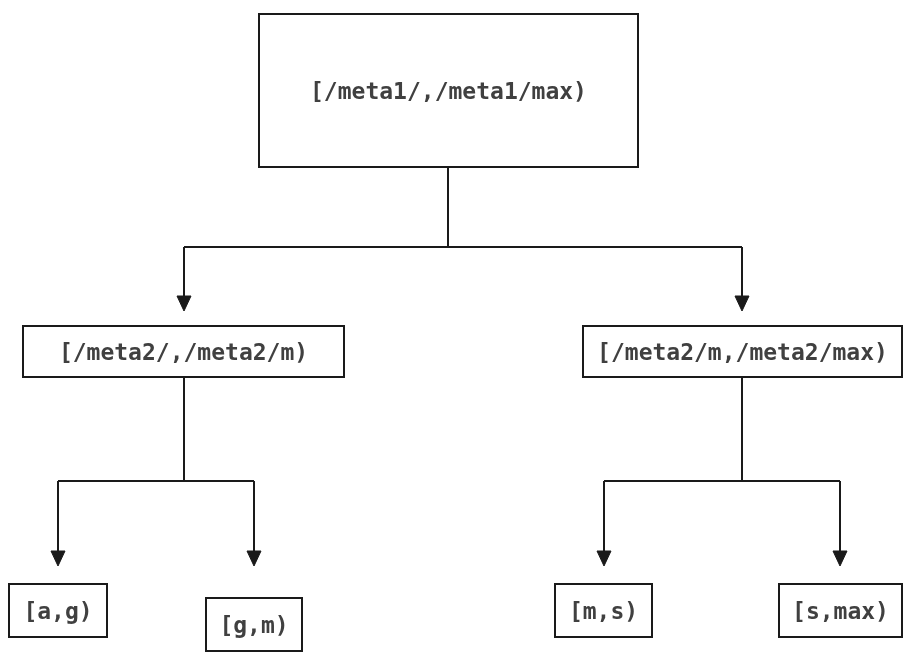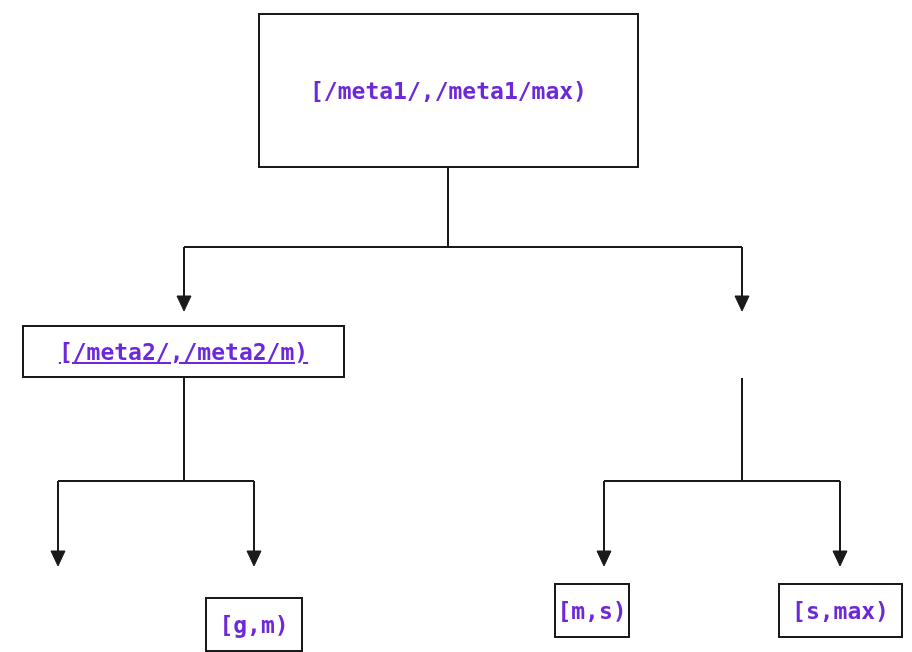--- a/index.html
+++ b/index.html
@@ -35,29 +35,29 @@
   .node {
     position: absolute;
     box-sizing: border-box;
     background: #ffffff;
     border: 2px solid #1a1a1a;
     display: flex;
     align-items: center;
     justify-content: center;
     font-weight: bold;
     font-size: 23px;
-    color: #6d28d9;
+    color: #404040;
     white-space: nowrap;
   }
   .node-root   { left: 258px; top: 13px;  width: 381px; height: 155px; }
-  .node-l2a    { left: 22px;  top: 325px; width: 323px; height: 53px; text-decoration: underline; }
+  .node-l2a    { left: 22px;  top: 325px; width: 323px; height: 53px; }
   .node-l2b    { left: 582px; top: 325px; width: 321px; height: 53px; }
   .node-leaf0  { left: 8px;   top: 583px; width: 100px; height: 55px; }
   .node-leaf1  { left: 205px; top: 597px; width: 98px;  height: 55px; }
-  .node-leaf2  { left: 554px; top: 583px; width: 76px;  height: 55px; }
+  .node-leaf2  { left: 554px; top: 583px; width: 99px;  height: 55px; }
   .node-leaf3  { left: 778px; top: 583px; width: 125px; height: 55px; text-align: right; }
 </style>
 </head>
 <body>
 
 <div class="canvas">
 
   <svg class="edges" viewBox="0 0 912 652" xmlns="http://www.w3.org/2000/svg">
 
     <g>
@@ -76,21 +76,23 @@
       <path class="edge" d="M742 378 V481 M604 481 H840 M604 481 V552 M840 481 V552"></path>
       <polygon class="arrowhead" points="597,551 611,551 604,566"></polygon>
       <polygon class="arrowhead" points="833,551 847,551 840,566"></polygon>
     </g>
   </svg>
 
   <div class="node node-root">[/meta1/,/meta1/max)</div>
 
   <div class="node node-l2a">[/meta2/,/meta2/m)</div>
 
+  <div class="node node-l2b">[/meta2/m,/meta2/max)</div>
 
+  <div class="node node-leaf0">[a,g)</div>
 
   <div class="node node-leaf1">[g,m)</div>
 
   <div class="node node-leaf2">[m,s)</div>
 
   <div class="node node-leaf3">[s,max)</div>
 
 </div>
 
 </body></html>

